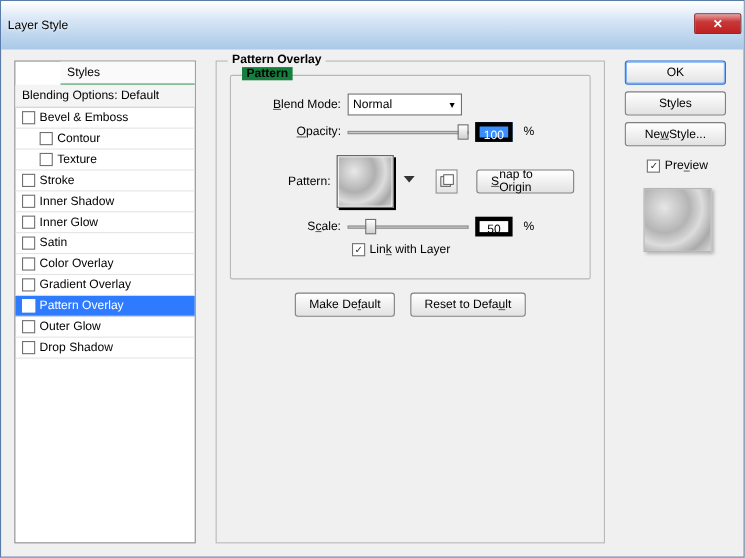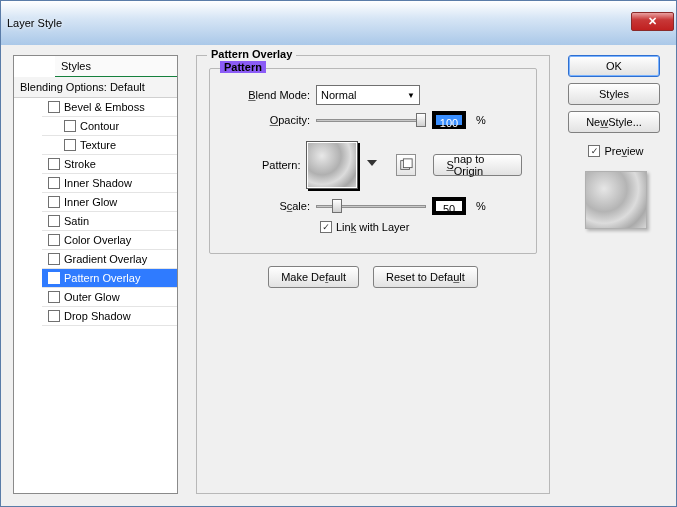--- a/index.html
+++ b/index.html
@@ -5,31 +5,31 @@
   * { box-sizing: border-box; font-family: "Segoe UI", Tahoma, Arial, sans-serif; font-size: 11px; }
   body { margin: 0; background: #8a8a8a; }
   .window { width: 677px; height: 507px; background: #f0f0f0; border: 1px solid #5a7ca8; display: flex; flex-direction: column; }
   .titlebar { height: 44px; background: linear-gradient(#ffffff, #d6e5f5 40%, #aac8e8); display: flex; align-items: center; padding: 0 2px 0 6px; color: #000; }
   .titlebar .title { flex: 1; text-shadow: 0 0 5px #fff; }
   .close-btn { width: 43px; height: 19px; background: linear-gradient(#e9a0a0,#c83838 40%,#c02020); border: 1px solid #8a2a2a; border-radius: 2px; color: #fff; text-align: center; line-height: 16px; font-size: 12px; font-weight: bold; cursor: pointer; margin-top:-3px; }
   .body { flex: 1; display: flex; padding: 10px 12px 12px 12px; gap: 18px; }
   .left-panel { width: 165px; border: 1px solid #8a8a8a; background: #fff; display: flex; flex-direction: column; }
   .left-header { padding: 4px 6px; border-bottom: 1px solid #15803d; background:#fafafa;margin-left:41px; }
   .left-sub { padding: 4px 6px; background:#f4f4f4; border-bottom: 1px solid #d0d0d0; }
-  .style-item { display: flex; align-items: center; gap: 4px; padding: 3px 6px; border-bottom: 1px solid #e4e4e4; cursor: pointer; margin-left: 28px; }
+  .style-item { display: flex; align-items: center; gap: 4px; padding: 3px 6px; border-bottom: 1px solid #e4e4e4; cursor: pointer; }
   .style-item.indent { padding-left: 22px; }
   .style-item.selected { background: #2f7bff; color: #fff; }
   .chk { width: 12px; height: 12px; border: 1px solid #707070; background: #fff; display: inline-flex; align-items: center; justify-content: center; font-size: 9px; color: #333; }
   .chk.checked::after { content: "✓"; color:#2a2a2a; }
   .style-item.selected .chk { border-color:#fff; }
   .style-item.selected .chk.checked::after { color:#fff; }
 
   .center { flex: 1; display: flex; flex-direction: column; }
   .group { border: 1px solid #b8b8b8; border-radius: 2px; padding: 10px 14px 14px 14px; position: relative; margin-top:4px; }
-  .group > .legend { position: absolute; top: -8px; left: 10px; background: #8b5cf6; padding: 0 4px; font-weight:bold; }
+  .group > .legend { position: absolute; top: -8px; left: 10px; background: #15803d; padding: 0 4px; font-weight:bold; }
   .row { display: flex; align-items: center; margin: 6px 0; gap: 6px; }
   .row .lbl { width: 86px; text-align: right; }
   .under { text-decoration: underline; text-decoration-color: #666; }
   .combo { width: 104px; height: 20px; border: 1px solid #707070; background: #fff; display: flex; align-items: center; padding: 0 4px; justify-content: space-between; }
   .combo .arrow { font-size: 8px; }
   .slider { flex:0 0 110px; height: 18px; position: relative; display:flex; align-items:center; }
   .slider .track { height: 3px; background: #c8c8c8; border: 1px solid #909090; flex:1; }
   .slider .thumb { position: absolute; top: 2px; width: 10px; height: 14px; background: linear-gradient(#fff,#d0d0d0); border: 1px solid #707070; }
   .numbox { width: 34px; height: 18px; border: 4px solid #000000; background: #fff; text-align: center; line-height: 16px; }
   .numbox.sel { background: #3a8fff; color: #fff; }

